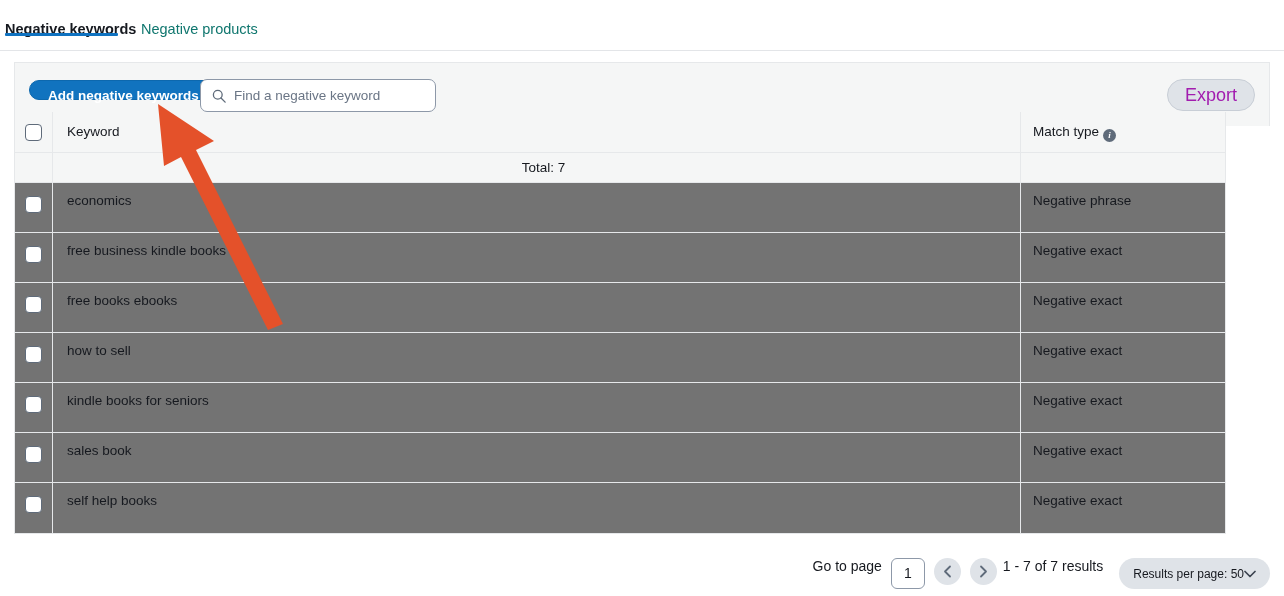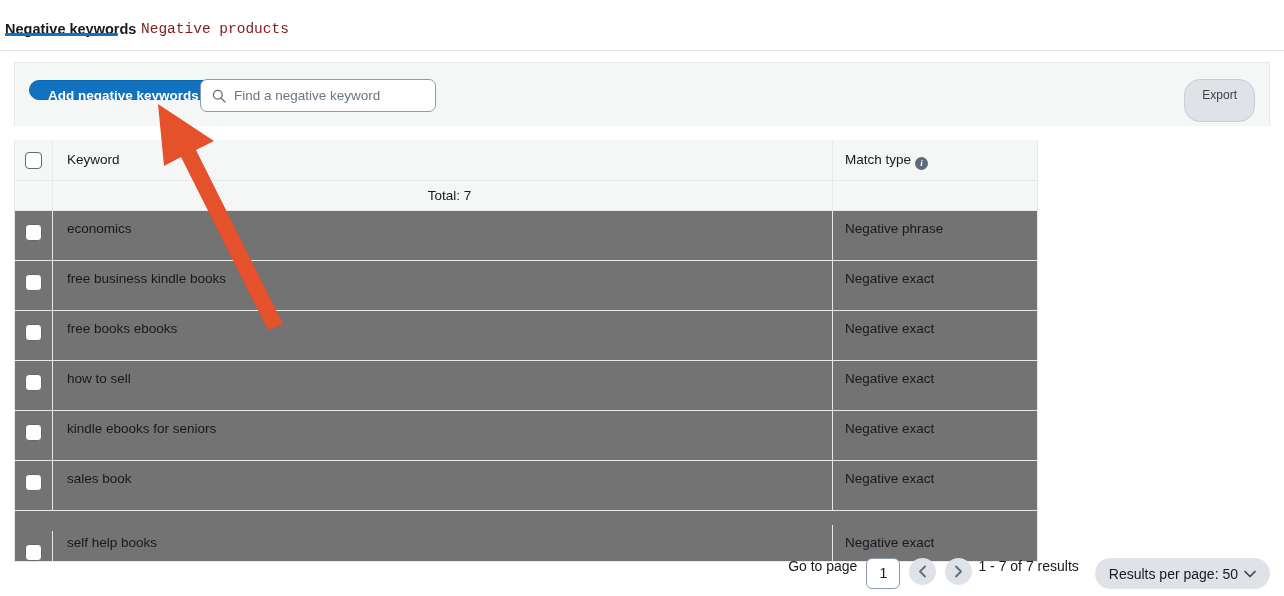--- a/index.html
+++ b/index.html
@@ -17,21 +17,21 @@
   .tabbar {
     position: absolute; left: 0; top: 0; width: 1284px; height: 51px;
     border-bottom: 1px solid #e3e5e8;
   }
   .tab {
     position: absolute; top: 6px;
     font-size: 14.5px; line-height: 22px;
     padding: 0 0 0 0; cursor: pointer; white-space: nowrap; margin-top: 12px;
   }
   .tab-0 { left: 5px; font-weight: bold; color: #16191f; }
-  .tab-1 { left: 141px; font-weight: normal; color: #7f1d1d; font-family: Liberation Mono, monospace; }
+  .tab-1 { left: 141px; font-weight: normal; color: #0f766e; }
   .tab-underline {
     position: absolute; left: 5px; top: 33px; width: 113px; height: 3px;
     background: #0f72c0; border-radius: 1px;
   }
 
   
   .toolbar {
     position: absolute; left: 14px; top: 62px; width: 1256px; height: 64px;
     background: #f5f6f6;
     border-left: 1px solid #e6e8ea; border-right: 1px solid #e6e8ea;
@@ -50,38 +50,38 @@
     background: #ffffff; border: 1px solid #8d98a8; border-radius: 7px;
   }
   .search-icon {
     position: absolute; left: 11px; top: 9px; width: 14px; height: 14px;
   }
   .search-ph {
     position: absolute; left: 33px; top: 0; height: 31px; line-height: 31px;
     font-size: 13.5px; color: #6a7585; white-space: nowrap;
   }
   .btn-export {
-    position: absolute; right: 14px; top: 16px; height: 43px;
+    position: absolute; right: 14px; top: 16px; height: 32px;
     padding: 0 17px;
-    background: #dfe3e8; color: #404040;
+    background: #dfe3e8; color: #a21caf;
     border: 1px solid #c8ced6; border-radius: 16px;
-    font-size: 12px; line-height: 30px; cursor: pointer; white-space: nowrap;
+    font-size: 18px; line-height: 30px; cursor: pointer; white-space: nowrap;
   }
 
   
   .table {
-    position: absolute; left: 14px; top: 140px; width: 1024px;
+    position: absolute; left: 14px; top: 112px; width: 1212px;
     border: 1px solid #e6e8ea; border-top: none;
     background: #ffffff;
   }
   .row { position: relative; display: flex; width: 100%; }
   .row.head   { height: 41px; background: #f5f6f6; border-bottom: 1px solid #e6e8ea; }
   .row.total  { height: 30px; background: #f5f6f6; border-bottom: 1px solid #e6e8ea; text-align: center; }
   .row.data   { height: 50px; background: #737373; border-bottom: 1px solid #e6e8ea; }
-  .row.data:last-child { border-bottom: none; align-items: flex-end; }
+  .row.data:last-child { border-bottom: none; }
 
   .cell-check {
     width: 38px; flex: 0 0 38px; border-right: 1px solid #e6e8ea;
     display: flex; justify-content: center; align-items: flex-start;
   }
   .row.head .cell-check { align-items: center; }
   .row.data .cell-check { padding-top: 13px; }
   .cell-kw {
     flex: 1 1 auto; border-right: 1px solid #e6e8ea;
     padding-left: 14px; font-size: 13.5px; color: #16191f;
@@ -122,22 +122,22 @@
   .pg-arrow {
     width: 27px; height: 27px; border-radius: 50%;
     background: #dfe3e8; margin-left: 9px;
     display: flex; align-items: center; justify-content: center;
     color: #5f6b7a; font-size: 13px; cursor: pointer;
   }
   .pg-results { margin-left: 6px; white-space: nowrap; }
   .pg-select {
     margin-left: 16px; height: 31px; padding: 0 14px;
     background: #dfe3e8; border-radius: 16px;
-    display: flex; align-items: center; gap: 6px;
-    font-size: 14px; cursor: pointer; white-space: nowrap;
+    display: flex; align-items: center; gap: 0;
+    font-size: 12px; cursor: pointer; white-space: nowrap;
   }
 
   
   .arrow-overlay {
     position: absolute; left: 0; top: 0; width: 1284px; height: 596px;
     pointer-events: none;
   }
 </style>
 </head>
 <body>
@@ -211,21 +211,21 @@
         <div class="checkbox"></div>
       </div>
       <div class="cell-kw">how to sell</div>
       <div class="cell-mt">Negative exact</div>
     </div>
 
     <div class="row data">
       <div class="cell-check">
         <div class="checkbox"></div>
       </div>
-      <div class="cell-kw">kindle ebooks for seniors</div>
+      <div class="cell-kw">kindle books for seniors</div>
       <div class="cell-mt">Negative exact</div>
     </div>
 
     <div class="row data">
       <div class="cell-check">
         <div class="checkbox"></div>
       </div>
       <div class="cell-kw">sales book</div>
       <div class="cell-mt">Negative exact</div>
     </div>

